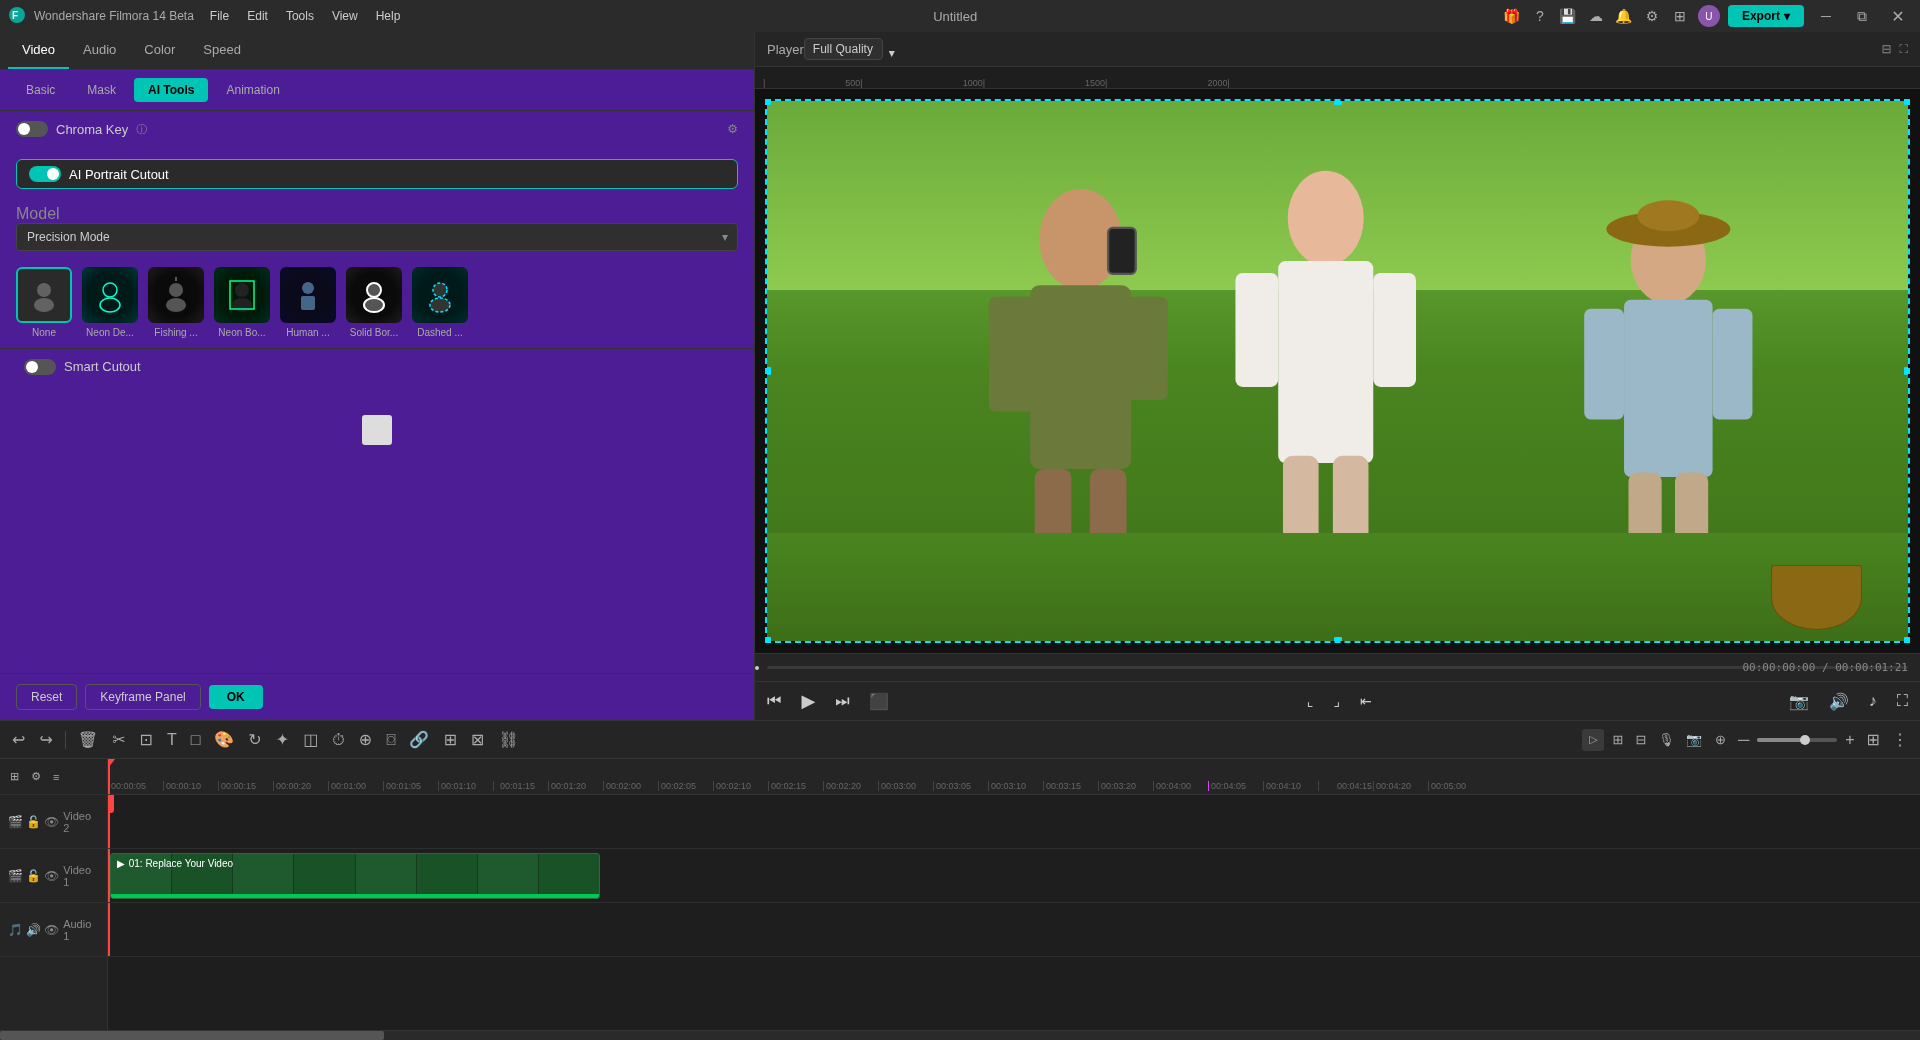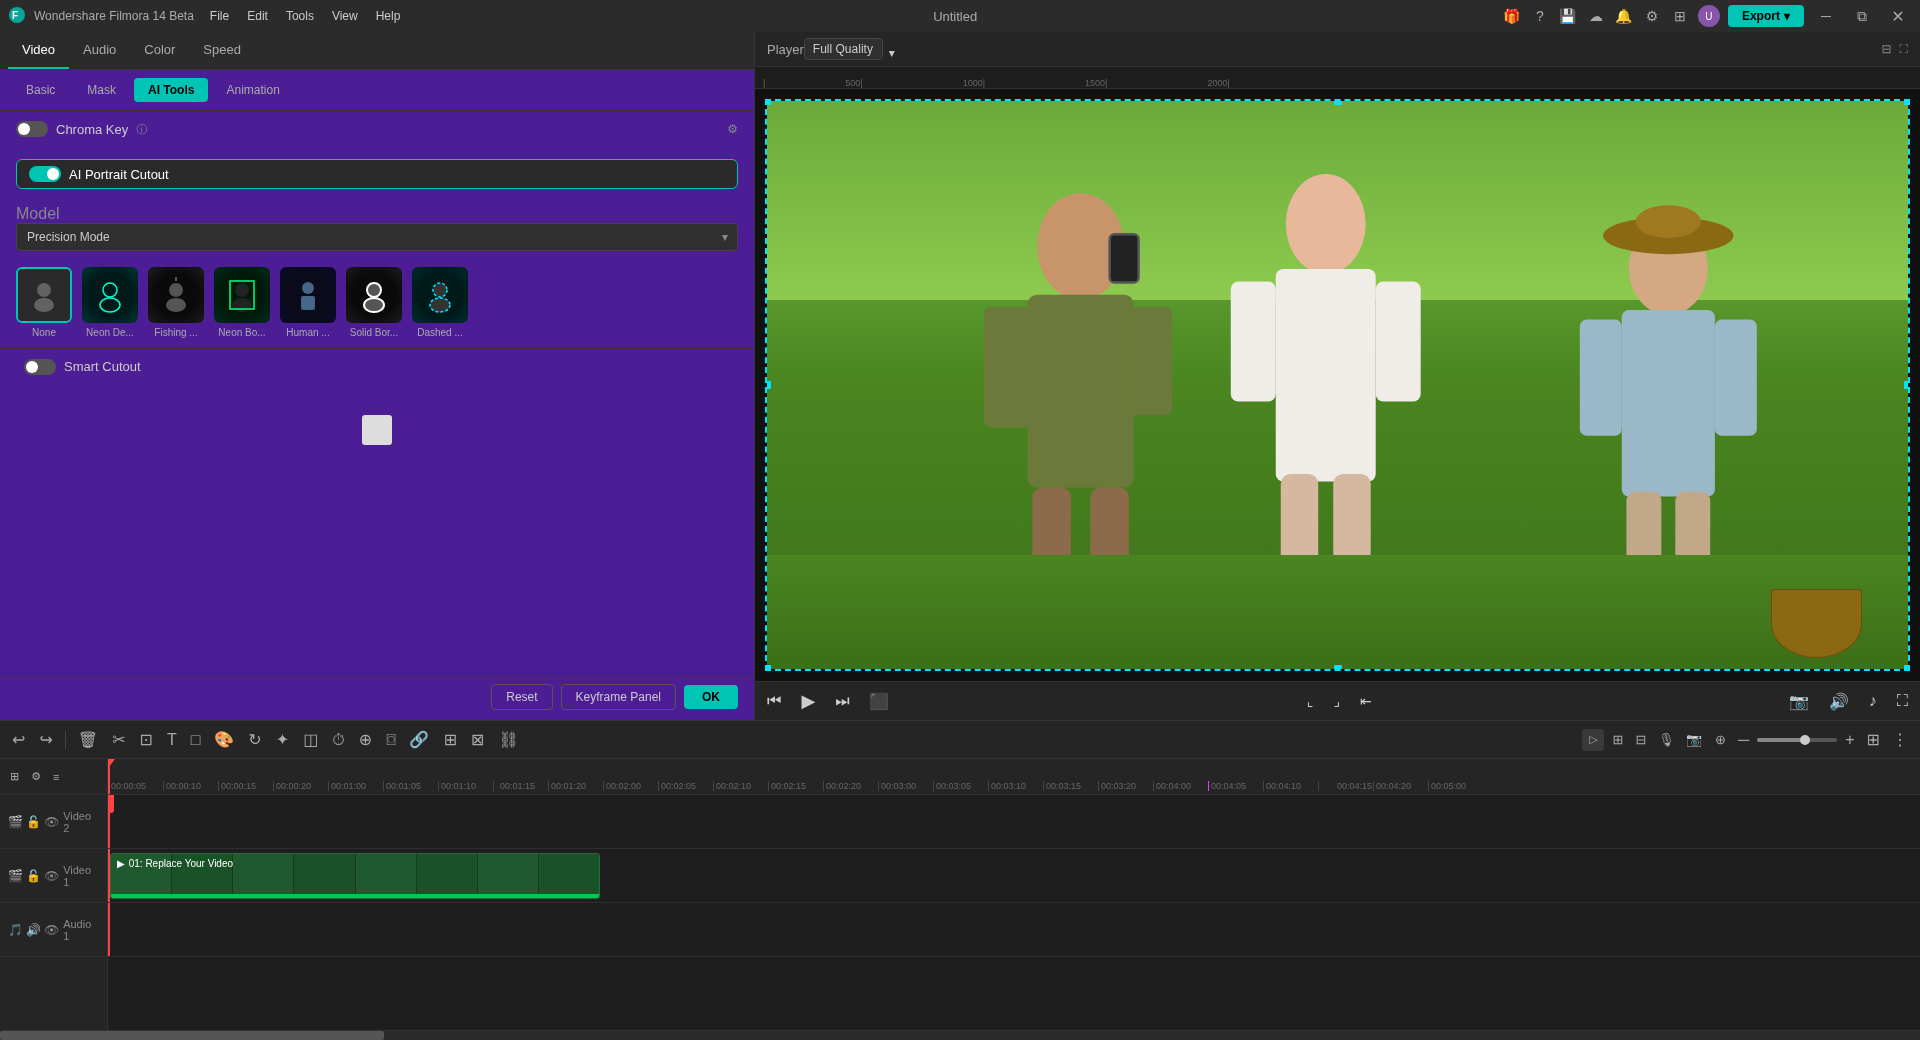--- a/index.html
+++ b/index.html
@@ -65,21 +65,21 @@
     .preset-thumb.none-thumb { background: #2a2a2a; }
     .preset-label { font-size: 10px; color: #aaa; text-align: center; max-width: 60px; overflow: hidden; text-overflow: ellipsis; white-space: nowrap; }
 
     
     .smart-cutout-row { padding: 10px 24px; border-top: 1px solid #333; display: flex; align-items: flex-start; gap: 8px; }
 
     
     .white-box { width: 30px; height: 30px; background: #ddd; border-radius: 3px; margin: 10px auto; }
 
     
-    .panel-bottom { display: flex; align-items: center; justify-content: flex-end; padding: 10px 16px; border-top: 1px solid #333; gap: 8px; }
+    .panel-bottom { display: flex; align-items: center; justify-content: flex-start; padding: 10px 16px; border-top: 1px solid #333; gap: 8px; }
     .reset-btn { background: transparent; border: 1px solid #555; color: #ccc; padding: 5px 14px; border-radius: 4px; cursor: pointer; font-size: 12px; }
     .keyframe-btn { background: transparent; border: 1px solid #555; color: #ccc; padding: 5px 14px; border-radius: 4px; cursor: pointer; font-size: 12px; }
     .ok-btn { background: #00c4b4; border: none; color: #000; padding: 5px 18px; border-radius: 4px; cursor: pointer; font-size: 12px; font-weight: bold; }
 
     
     #right-panel { flex: 1; display: flex; flex-direction: column; background: #1a1a1a; }
 
     .player-header { display: flex; align-items: center; justify-content: space-between; padding: 6px 12px; background: #252525; border-bottom: 1px solid #333; }
     .player-label { color: #aaa; font-size: 13px; }
     .quality-select { background: #2f2f2f; border: 1px solid #444; color: #ccc; padding: 3px 8px; border-radius: 4px; font-size: 12px; cursor: pointer; }
@@ -387,20 +387,31 @@
         <div style="position:absolute;bottom:-4px;left:-4px;width:8px;height:8px;background:#00e5ff;border-radius:1px;"></div>
         <div style="position:absolute;bottom:-4px;right:-4px;width:8px;height:8px;background:#00e5ff;border-radius:1px;"></div>
 
         <div style="position:absolute;top:50%;left:-4px;width:8px;height:8px;background:#00e5ff;border-radius:1px;transform:translateY(-50%);"></div>
         <div style="position:absolute;top:50%;right:-4px;width:8px;height:8px;background:#00e5ff;border-radius:1px;transform:translateY(-50%);"></div>
         <div style="position:absolute;top:-4px;left:50%;width:8px;height:8px;background:#00e5ff;border-radius:1px;transform:translateX(-50%);"></div>
         <div style="position:absolute;bottom:-4px;left:50%;width:8px;height:8px;background:#00e5ff;border-radius:1px;transform:translateX(-50%);"></div>
       </div>
     </div>
 
+    <div style="background:#252525;height:28px;display:flex;align-items:center;padding:0 12px;border-top:1px solid #333;position:relative;">
+      <div style="position:absolute;left:0;top:50%;width:4px;height:4px;border-radius:50%;background:#ccc;transform:translateY(-50%);"></div>
+      <div style="flex:1;height:3px;background:#3a3a3a;border-radius:2px;">
+        <div style="width:0%;height:100%;background:#00c4b4;border-radius:2px;"></div>
+      </div>
+      <div style="position:absolute;right:12px;color:#888;font-size:11px;font-family:monospace;">
+        <span>00:00:00:00</span>
+        <span> / </span>
+        <span>00:00:01:21</span>
+      </div>
+    </div>
 
     <div class="player-controls" style="background:#252525;padding:6px;display:flex;align-items:center;justify-content:center;gap:8px;border-top:1px solid #333;">
       <button class="ctrl-btn">⏮</button>
       <button class="ctrl-btn" style="font-size:18px;">▶</button>
       <button class="ctrl-btn">⏭</button>
       <button class="ctrl-btn">⬛</button>
       <div style="flex:1;"></div>
       <button class="ctrl-btn" style="font-size:14px;">⌞</button>
       <button class="ctrl-btn" style="font-size:14px;">⌟</button>
       <button class="ctrl-btn" style="font-size:14px;">⇤</button>

